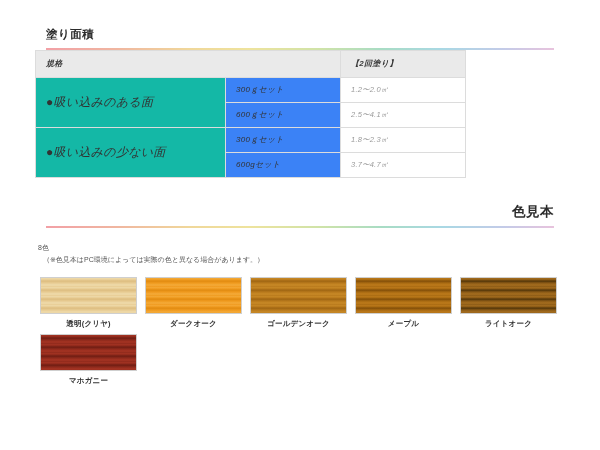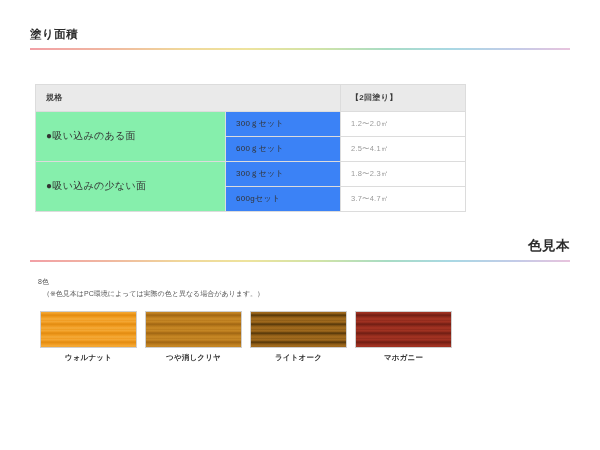--- a/index.html
+++ b/index.html
@@ -16,21 +16,21 @@
   }
   .page {
     position: relative;
     width: 600px;
     height: 450px;
     box-sizing: border-box;
   }
 
   
   .section {
-    padding: 0 30px;
+    padding: 0 46px;
   }
   .section-title {
     font-size: 11.5px;
     font-weight: bold;
     color: #2b2b2b;
     letter-spacing: 0.5px;
     line-height: 1.2;
     margin: 0;
     padding: 0 0 6px 0;
   }
@@ -49,22 +49,22 @@
         #a8dcc4 66%,
         #a9d8e4 78%,
         #c3cbe8 90%,
         #e8c3dd 100%);
     border: none;
     margin: 0;
   }
 
   
   .table-wrap {
-    margin-top: 18px;
-    padding: 16px 30px 0 35px;
+    padding: 0 30px 0 35px;
+    font-style: italic;
   }
   table.spec {
     border-collapse: collapse;
     width: 430px;
     table-layout: fixed;
     font-size: 8px;
   }
   table.spec th,
   table.spec td {
     border: 1px solid #dcdcdc;
@@ -75,24 +75,24 @@
   }
   table.spec th.hdr {
     background: #eaeaea;
     color: #3a3a3a;
     font-weight: bold;
     height: 26px;
     font-size: 8px;
     letter-spacing: 0.3px;
   }
   td.rowlabel {
-    background: #86efac;
-    color: #333333;
-    font-weight: bold;
-    font-size: 10px;
+    background: #14b8a6;
+    color: #333333;
+    font-weight: bold;
+    font-size: 12px;
     letter-spacing: 0.3px;
   }
   td.setname {
     background: #3b82f6;
     color: #333333;
     font-weight: bold;
     font-size: 8px;
     height: 24px;
     letter-spacing: 0.3px;
   }
@@ -211,30 +211,42 @@
     <div class="gradient-rule"></div>
   </div>
 
   <div class="note-block">
     <span class="note-count">8色</span>
     <span class="note-text">（※色見本はPC環境によっては実際の色と異なる場合があります。）</span>
   </div>
 
   <div class="swatch-grid" id="swatch-grid">
       <div class="swatch-item">
+        <div class="swatch-chip" style="background: rgb(232, 204, 147);">
+          <div class="grain" style="background: repeating-linear-gradient(rgb(240, 220, 174) 0px, rgb(232, 204, 147) 2px, rgb(220, 187, 126) 3px, rgb(232, 204, 147) 5px, rgb(240, 220, 174) 7px, rgb(232, 204, 147) 9px), linear-gradient(rgb(240, 220, 174), rgb(232, 204, 147) 45%, rgb(220, 187, 126)); opacity: 0.92;"></div>
+        </div>
+        <span class="swatch-label">透明(クリヤ)</span>
+      </div>
+      <div class="swatch-item">
         <div class="swatch-chip" style="background: rgb(240, 154, 30);">
           <div class="grain" style="background: repeating-linear-gradient(rgb(245, 173, 60) 0px, rgb(240, 154, 30) 2px, rgb(224, 138, 16) 3px, rgb(240, 154, 30) 5px, rgb(245, 173, 60) 7px, rgb(240, 154, 30) 9px), linear-gradient(rgb(245, 173, 60), rgb(240, 154, 30) 45%, rgb(224, 138, 16)); opacity: 0.92;"></div>
         </div>
-        <span class="swatch-label">ウォルナット</span>
+        <span class="swatch-label">ダークオーク</span>
       </div>
       <div class="swatch-item">
         <div class="swatch-chip" style="background: rgb(184, 121, 28);">
           <div class="grain" style="background: repeating-linear-gradient(rgb(203, 140, 40) 0px, rgb(184, 121, 28) 2px, rgb(156, 99, 18) 3px, rgb(184, 121, 28) 5px, rgb(203, 140, 40) 7px, rgb(184, 121, 28) 9px), linear-gradient(rgb(203, 140, 40), rgb(184, 121, 28) 45%, rgb(156, 99, 18)); opacity: 0.92;"></div>
         </div>
-        <span class="swatch-label">つや消しクリヤ</span>
+        <span class="swatch-label">ゴールデンオーク</span>
+      </div>
+      <div class="swatch-item">
+        <div class="swatch-chip" style="background: rgb(168, 106, 18);">
+          <div class="grain" style="background: repeating-linear-gradient(rgb(192, 125, 28) 0px, rgb(168, 106, 18) 2px, rgb(125, 75, 8) 3px, rgb(168, 106, 18) 5px, rgb(192, 125, 28) 7px, rgb(168, 106, 18) 9px), linear-gradient(rgb(192, 125, 28), rgb(168, 106, 18) 45%, rgb(125, 75, 8)); opacity: 0.92;"></div>
+        </div>
+        <span class="swatch-label">メープル</span>
       </div>
       <div class="swatch-item">
         <div class="swatch-chip" style="background: rgb(138, 90, 22);">
           <div class="grain" style="background: repeating-linear-gradient(rgb(168, 112, 32) 0px, rgb(138, 90, 22) 2px, rgb(74, 48, 8) 3px, rgb(138, 90, 22) 5px, rgb(168, 112, 32) 7px, rgb(138, 90, 22) 9px), linear-gradient(rgb(168, 112, 32), rgb(138, 90, 22) 45%, rgb(74, 48, 8)); opacity: 0.92;"></div>
         </div>
         <span class="swatch-label">ライトオーク</span>
       </div>
       <div class="swatch-item">
         <div class="swatch-chip" style="background: rgb(142, 42, 28);">
           <div class="grain" style="background: repeating-linear-gradient(rgb(168, 53, 36) 0px, rgb(142, 42, 28) 2px, rgb(106, 28, 18) 3px, rgb(142, 42, 28) 5px, rgb(168, 53, 36) 7px, rgb(142, 42, 28) 9px), linear-gradient(rgb(168, 53, 36), rgb(142, 42, 28) 45%, rgb(106, 28, 18)); opacity: 0.92;"></div>

